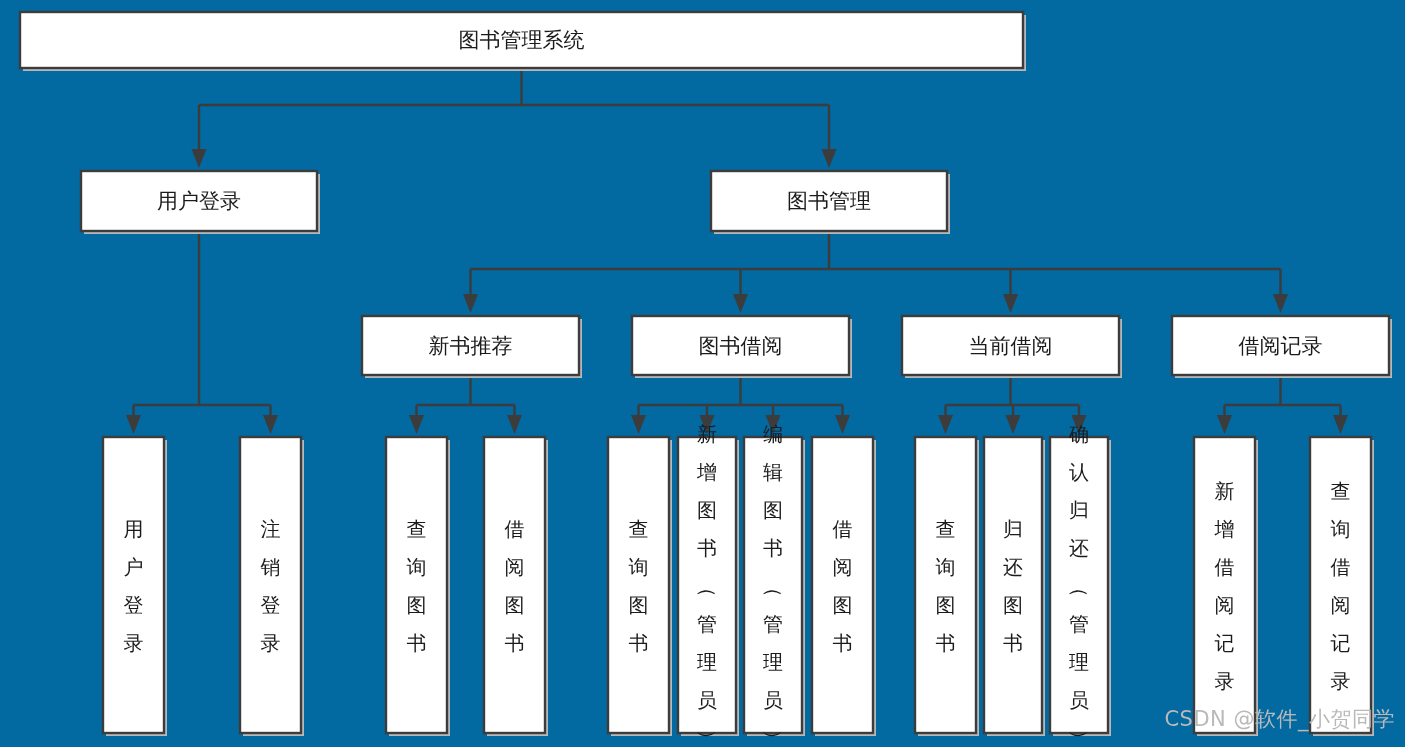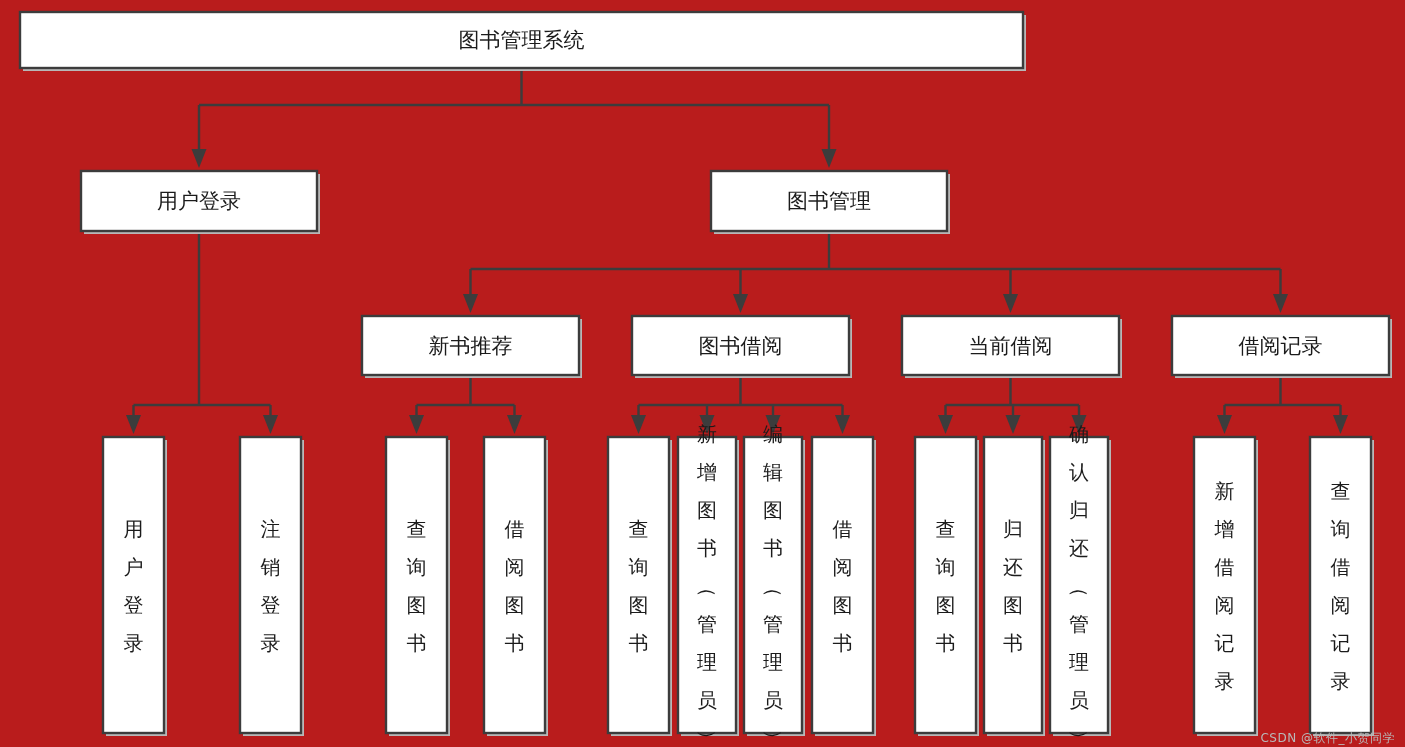--- a/index.html
+++ b/index.html
@@ -10,21 +10,21 @@
   body {
     width: 1405px;
     height: 747px;
     font-family: "DejaVu Sans", "Liberation Sans", sans-serif;
     overflow: hidden;
   }
   #diagram-root {
     position: relative;
     width: 1405px;
     height: 747px;
-    background: #b91c1c;
+    background: #0369a1;
   }
   svg#chart-svg {
     position: absolute;
     left: 0;
     top: 0;
     width: 1405px;
     height: 747px;
     display: block;
   }
   .node-box {
@@ -55,23 +55,23 @@
   }
   .leaf-label-char {
     fill: #1b1b1b;
     font-family: "DejaVu Sans", "Liberation Sans", sans-serif;
     font-size: 20px;
     text-anchor: middle;
   }
   .watermark {
     position: absolute;
     right: 10px;
-    bottom: 0;
-    font-family: "DejaVu Sans", "Liberation Sans", sans-serif;
-    font-size: 12px;
+    bottom: 14px;
+    font-family: "DejaVu Sans", "Liberation Sans", sans-serif;
+    font-size: 21px;
     color: #b9b9b9;
     letter-spacing: 0.5px;
     white-space: nowrap;
     pointer-events: none;
   }
 </style>
 </head>
 <body>
 
 <div id="diagram-root">

